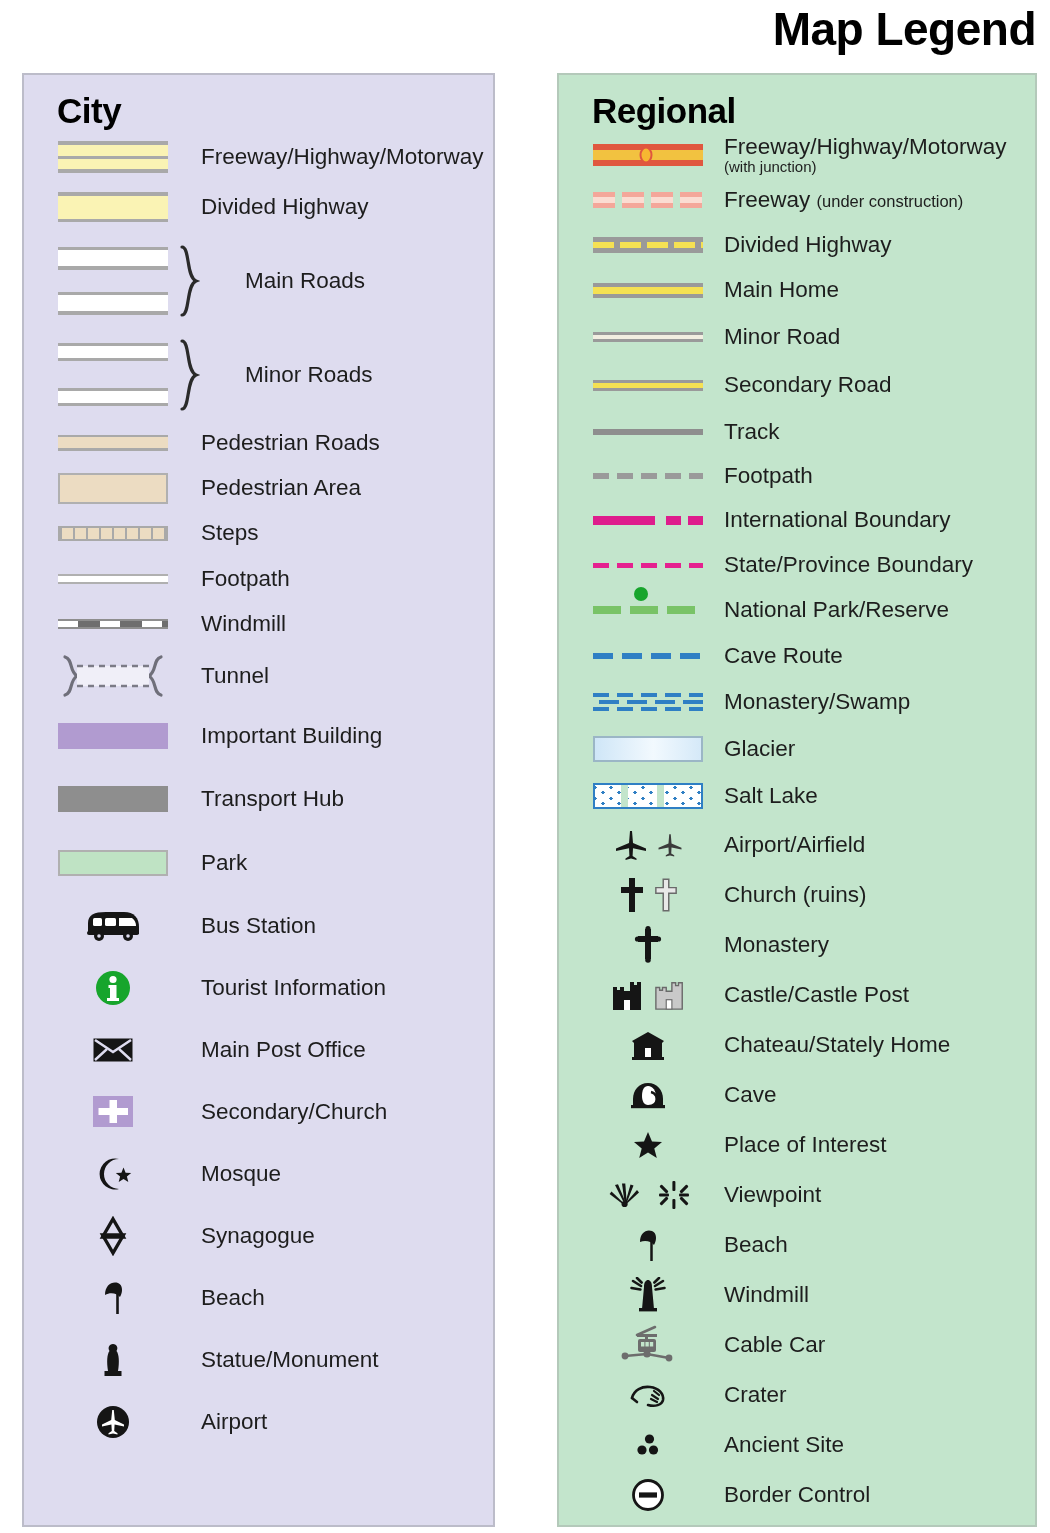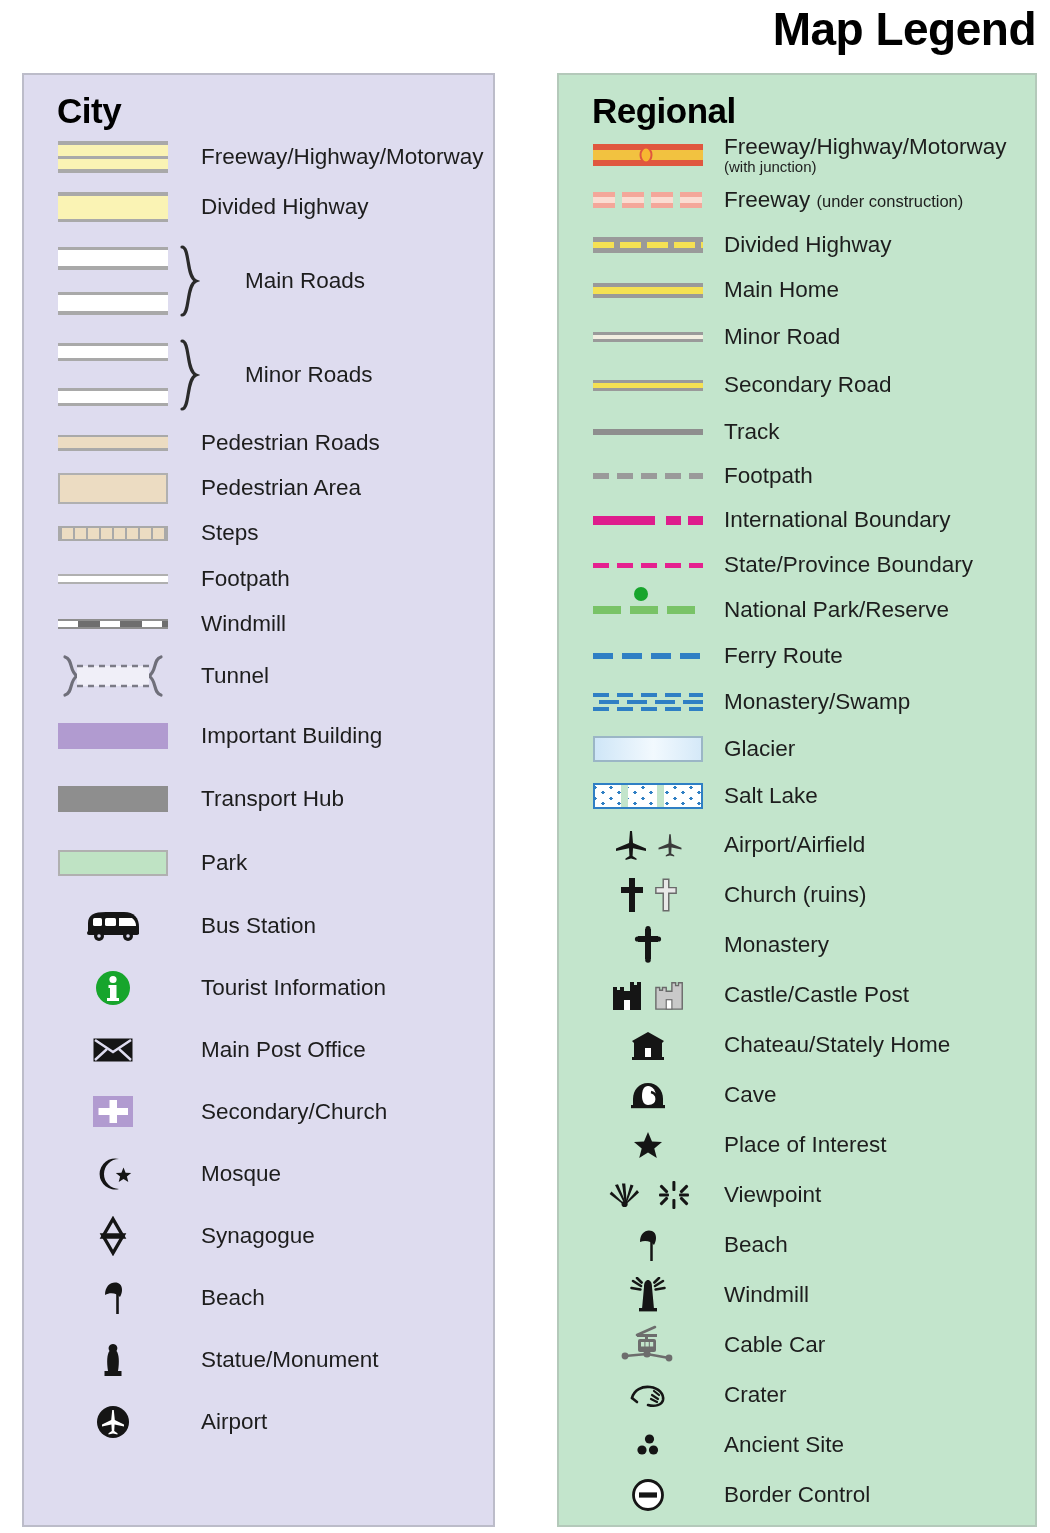--- a/index.html
+++ b/index.html
@@ -570,21 +570,21 @@
             <div class="dot"></div>
           </div>
       </div>
       <div class="lbl">National Park/Reserve</div>
     </div>
 
     <div class="row" style="--h:46px">
       <div class="sym">
           <div class="ln r-ferry"></div>
         </div>
-      <div class="lbl">Ferry Route</div>
+      <div class="lbl">Cave Route</div>
     </div>
 
     <div class="row" style="--h:47px">
       <div class="sym">
         <div class="ln r-marsh">
           <i style="left:0px;top:2px;width:16px"></i>
           <i style="left:24px;top:2px;width:16px"></i>
           <i style="left:48px;top:2px;width:16px"></i>
           <i style="left:72px;top:2px;width:16px"></i>
           <i style="left:96px;top:2px;width:14px"></i>

